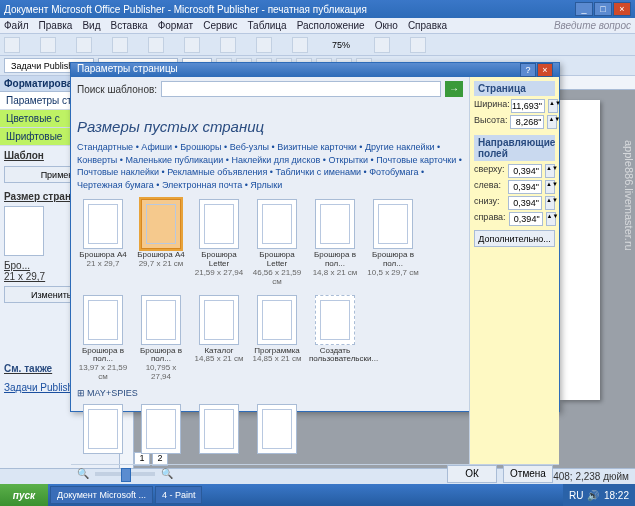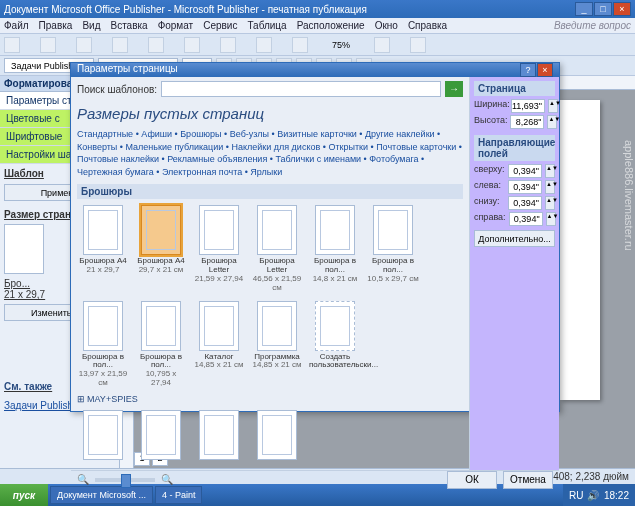--- a/index.html
+++ b/index.html
@@ -23,35 +23,35 @@
 .lptab.sel { background: #fff; }
 .lpbody { padding: 4px; font-size: 9px; color: #333; text-decoration: underline; }
 .lplink { color: #1a4fa0; text-decoration: underline; margin-top: 8px; display: block; }
 .dialog { position: absolute; left: 70px; top: 62px; width: 490px; height: 350px; background: #e9eef6; border: 1px solid #2d6bb8; box-shadow: 2px 2px 6px rgba(0,0,0,.3); z-index: 10; display: flex; flex-direction: column; }
 .dlgtitle { height: 18px; background: linear-gradient(#5a8cd0,#2d6bb8); color: #fff; display: flex; align-items: flex-start; padding: 0 6px; }
 .dlgtitle .dlgbtns { margin-left: auto; display: flex; gap: 1px; }
 .dlgbtn { width: 16px; height: 14px; background: #5b8ad0; border: 1px solid #2a5a9a; color: #fff; text-align: center; line-height: 12px; font-size: 9px; }
 .dlgbtn.close { background: #d04a2a; }
 .dlgbody { flex: 1; display: flex; }
 .dlgmain { flex: 1; padding: 4px 6px; overflow: hidden; display: flex; flex-direction: column; }
-.searchrow { display: flex; align-items: center; gap: 4px; margin-bottom: 4px; }
+.searchrow { display: flex; align-items: center; gap: 4px; margin-bottom: 17px; }
 .searchrow label { color: #333; }
 .searchrow input { flex: 1; height: 16px; border: 1px solid #a9bcd6; background: #fff; }
 .gobtn { width: 18px; height: 16px; background: #3a9a3a; color: #fff; text-align: center; line-height: 14px; }
 .bigtitle { font-size: 15px; color: #2a4c80; margin: 4px 0 6px; font-style: italic; }
 .cats { font-size: 9px; color: #1a4fa0; line-height: 1.4; margin-bottom: 4px; }
 .secthdr { background: #d4dfef; padding: 2px 4px; color: #2a4c80; font-weight: bold; margin: 2px 0; }
 .thumbs { display: flex; flex-wrap: wrap; gap: 6px; padding: 4px 0; }
 .thumb { width: 52px; text-align: center; }
 .thumbbox { width: 40px; height: 50px; margin: 0 auto 2px; background: #fff; border: 1px solid #a9bcd6; position: relative; }
 .thumbbox.sel { outline: 2px solid #e8a33a; background: #f5c98d; border-color: #d88820; }
 .thumbbox::after { content: ''; position: absolute; inset: 4px; border: 1px solid #b8c8e0; }
 .thumblbl { font-size: 8px; color: #333; line-height: 1.1; }
 .thumbsub { font-size: 8px; color: #666; line-height: 1.1; }
-.dlgright { width: 90px; background: #c4b5fd; border-left: 1px solid #c2d0e2; padding: 4px; }
+.dlgright { width: 90px; background: #fef9c3; border-left: 1px solid #c2d0e2; padding: 4px; }
 .rsect { margin-bottom: 6px; }
 .rsecthdr { background: #c9d9ef; color: #2a4c80; font-weight: bold; padding: 2px 4px; margin-bottom: 3px; font-size: 10px; }
 .rrow { display: flex; align-items: flex-start; gap: 3px; margin-bottom: 2px; }
 .rrow label { width: 34px; font-size: 9px; color: #333; }
 .rrow input { width: 34px; height: 14px; border: 1px solid #a9bcd6; font-size: 9px; text-align: right; padding-right: 2px; }
 .spinner { width: 10px; height: 14px; background: #e8eef6; border: 1px solid #a9bcd6; font-size: 6px; text-align: center; line-height: 6px; }
 .rbtn { width: 100%; height: 17px; background: #e8eef6; border: 1px solid #a9bcd6; font-size: 9px; margin-top: 2px; }
 .dlgbottom { height: 26px; border-top: 1px solid #c2d0e2; display: flex; align-items: center; justify-content: flex-end; padding: 0 6px; gap: 6px; }
 .slider { width: 60px; height: 4px; background: #c2d0e2; position: relative; }
 .slider::after { content: ''; position: absolute; left: 26px; top: -4px; width: 8px; height: 12px; background: #5a8cd0; border: 1px solid #2d6bb8; }
@@ -123,21 +123,20 @@
   <div class="tbtn"></div>
   <div class="tbtn"></div>
 </div>
 
 <div class="workspace">
   <div class="leftpanel">
     <div class="lphdr">Форматирование</div>
     <div class="lptab sel">Параметры ст</div>
     <div class="lptab">Цветовые с</div>
     <div class="lptab">Шрифтовые</div>
-    <div class="lptab">Настройки ша</div>
     <div class="lpbody">
       <div style="font-weight:bold;margin-bottom:3px">Шаблон</div>
       <button class="rbtn">Примени</button>
       <div style="margin-top:8px;font-weight:bold">Размер стран</div>
       <div style="width:40px;height:50px;background:#fff;border:1px solid #a9bcd6;margin:4px 0"></div>
       <div>Бро...</div>
       <div>21 x 29,7</div>
       <button class="rbtn" style="margin-top:4px">Изменить раз</button>
       <div style="margin-top:60px;font-weight:bold;color:#2a4c80">См. также</div>
       <a class="lplink">Задачи Publisher</a>
@@ -164,21 +163,20 @@
   </div>
   <div class="dlgbody">
     <div class="dlgmain">
       <div class="searchrow">
         <label>Поиск шаблонов:</label>
         <input type="text" style="">
         <div class="gobtn">→</div>
       </div>
       <div class="bigtitle">Размеры пустых страниц</div>
       <div class="cats">Стандартные • Афиши • Брошюры • Веб-узлы • Визитные карточки • Другие наклейки • Конверты • Маленькие публикации • Наклейки для дисков • Открытки • Почтовые карточки • Почтовые наклейки • Рекламные объявления • Таблички с именами • Фотобумага • Чертежная бумага • Электронная почта • Ярлыки</div>
-      <div class="secthdr">Брошюры</div>
       <div class="thumbs">
         <div class="thumb">
             <div class="thumbbox"></div>
             <div class="thumblbl">Брошюра А4</div>
             <div class="thumbsub">21 x 29,7</div>
           </div>
         <div class="thumb">
             <div class="thumbbox sel"></div>
             <div class="thumblbl">Брошюра А4</div>
             <div class="thumbsub">29,7 x 21 см</div>

